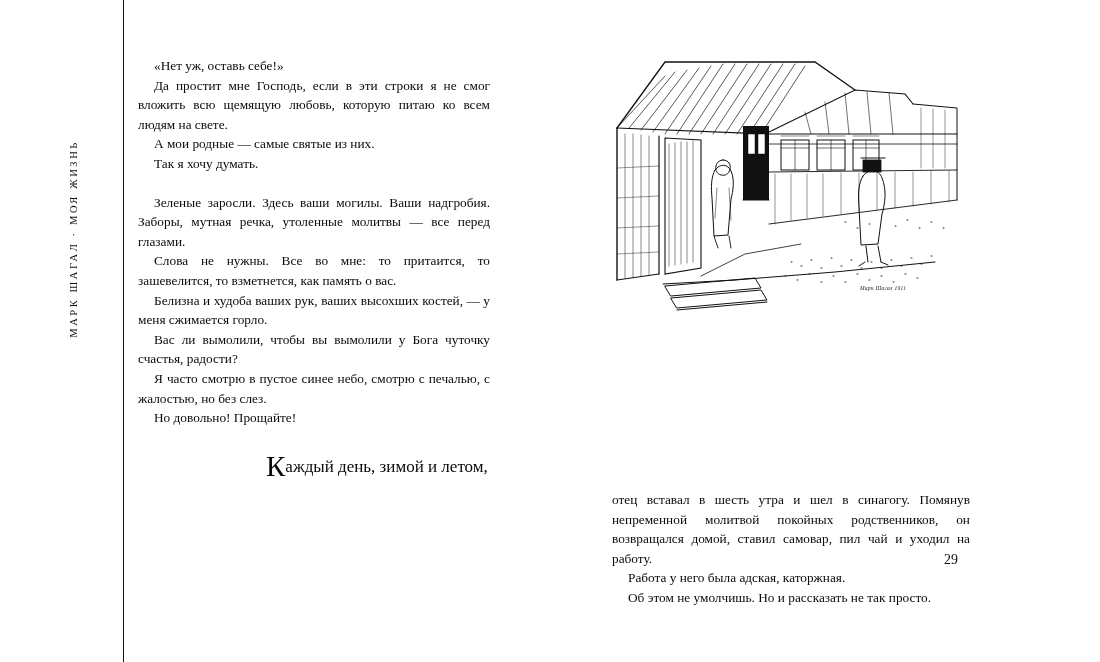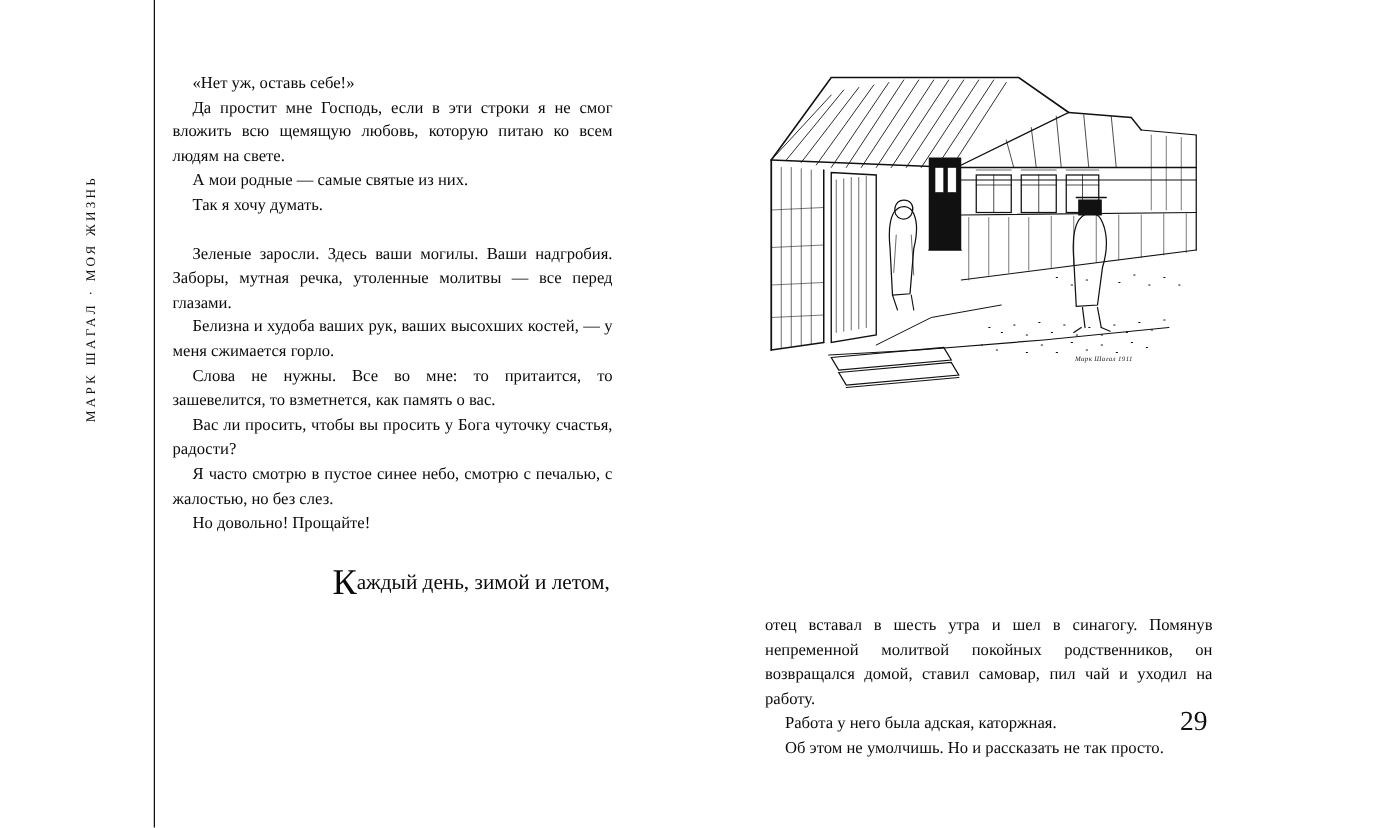--- a/index.html
+++ b/index.html
@@ -95,22 +95,22 @@
     left: 612px;
     top: 466px;
     width: 358px;
     margin-top: 24px;
   }
 
   
   .folio {
     position: absolute;
     left: 944px;
-    top: 564px;
-    font-size: 22px;
+    top: 552px;
+    font-size: 14px;
     font-family: "Liberation Serif", serif;
     color: #111;
     text-align: right;
   }
 
   
   .illustration {
     position: absolute;
     left: 605px;
     top: 48px;
@@ -141,23 +141,23 @@
   </div>
 
   <div class="gutter-rule"></div>
 
   <div class="page-left">
     <p class="body">«Нет уж, оставь себе!»</p>
     <p class="body">Да простит мне Господь, если в эти строки я не смог вложить всю щемящую любовь, которую питаю ко всем людям на свете.</p>
     <p class="body">А мои родные — самые святые из них.</p>
     <p class="body">Так я хочу думать.</p>
     <p class="body gap-before">Зеленые заросли. Здесь ваши могилы. Ваши надгробия. Заборы, мутная речка, утоленные молитвы — все перед глазами.</p>
+    <p class="body">Слова не нужны. Все во мне: то притаится, то зашевелится, то взметнется, как память о вас.</p>
     <p class="body">Белизна и худоба ваших рук, ваших высохших костей, — у меня сжимается горло.</p>
-    <p class="body">Слова не нужны. Все во мне: то притаится, то зашевелится, то взметнется, как память о вас.</p>
-    <p class="body">Вас ли просить, чтобы вы просить у Бога чуточку счастья, радости?</p>
+    <p class="body">Вас ли вымолили, чтобы вы вымолили у Бога чуточку счастья, радости?</p>
     <p class="body">Я часто смотрю в пустое синее небо, смотрю с печалью, с жалостью, но без слез.</p>
     <p class="body">Но довольно! Прощайте!</p>
   </div>
 
   <div class="chapter-open">
     <span class="dropcap">К</span><span>аждый день, зимой и летом,</span>
   </div>
 
   <div class="illustration">
     <svg width="370" height="265" viewBox="0 0 370 265" xmlns="http://www.w3.org/2000/svg">

